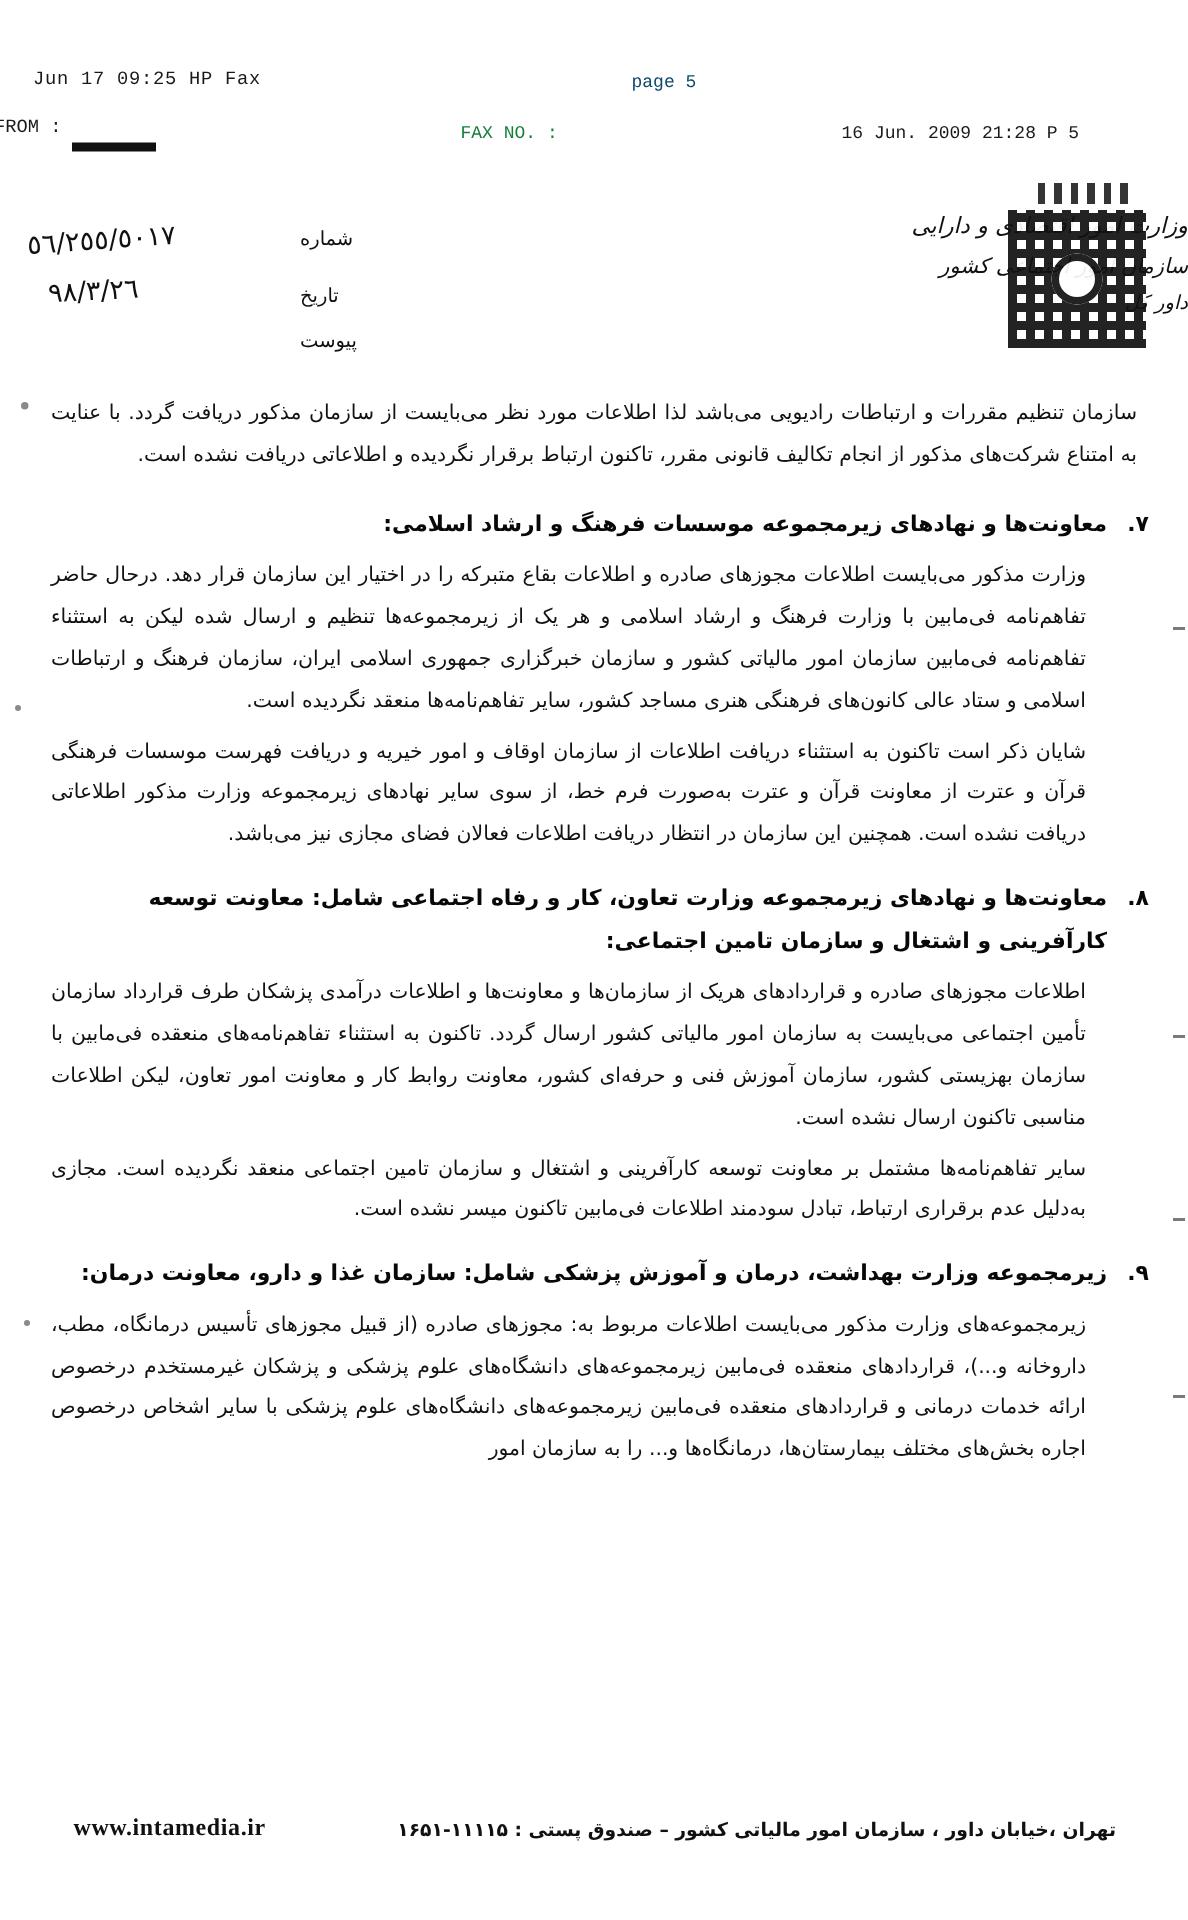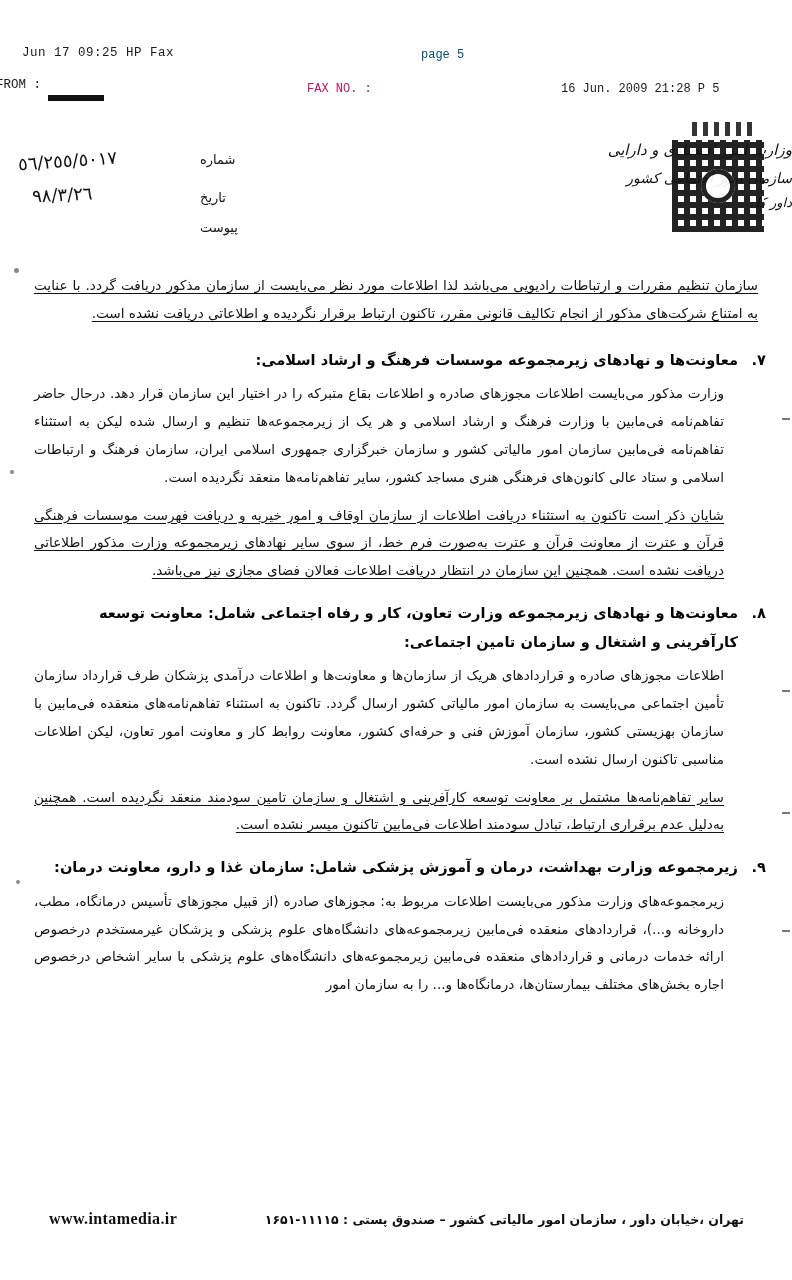--- a/index.html
+++ b/index.html
@@ -49,21 +49,21 @@
     position: absolute;
     left: 48px; top: 95px;
     width: 56px; height: 6px;
     background: #111;
   }
   .fax-no {
     position: absolute;
     left: 307px; top: 82px;
     font-family: "Liberation Mono", monospace;
     font-size: 12px;
-    color: #be185d;
+    color: #15803d;
   }
   .fax-stamp {
     position: absolute;
     left: 561px; top: 82px;
     font-family: "Liberation Mono", monospace;
     font-size: 12px;
     color: #1a1a1a;
   }
 
   
@@ -160,23 +160,21 @@
   p, h3 { margin: 0; }
   .para {
     font-size: 13.6px;
     line-height: 2.05;
     color: #121212;
     margin-bottom: 6px;
     text-align: justify;
   }
   .para.indent { padding-right: 34px; }
   .underline {
-    text-decoration: underline;
     text-underline-offset: 3px;
-    margin-top: 10px;
   }
   .heading {
     font-size: 14.6px;
     font-weight: bold;
     line-height: 1.95;
     color: #080808;
     margin: 14px 0 6px 0;
     text-align: right;
     padding-right: 20px;
     position: relative;
@@ -271,21 +269,21 @@
     <span>معاونت‌ها و نهادهای زیرمجموعه موسسات فرهنگ و ارشاد اسلامی:</span>
   </h3>
   <p class="para indent">وزارت مذکور می‌بایست اطلاعات مجوزهای صادره و اطلاعات بقاع متبرکه را در اختیار این سازمان قرار دهد. درحال حاضر تفاهم‌نامه فی‌مابین با وزارت فرهنگ و ارشاد اسلامی و هر یک از زیرمجموعه‌ها تنظیم و ارسال شده لیکن به استثناء تفاهم‌نامه فی‌مابین سازمان امور مالیاتی کشور و سازمان خبرگزاری جمهوری اسلامی ایران، سازمان فرهنگ و ارتباطات اسلامی و ستاد عالی کانون‌های فرهنگی هنری مساجد کشور، سایر تفاهم‌نامه‌ها منعقد نگردیده است.</p>
   <p class="para indent underline">شایان ذکر است تاکنون به استثناء دریافت اطلاعات از سازمان اوقاف و امور خیریه و دریافت فهرست موسسات فرهنگی قرآن و عترت از معاونت قرآن و عترت به‌صورت فرم خط، از سوی سایر نهادهای زیرمجموعه وزارت مذکور اطلاعاتی دریافت نشده است. همچنین این سازمان در انتظار دریافت اطلاعات فعالان فضای مجازی نیز می‌باشد.</p>
 
   <h3 class="heading">
     <span class="num">۸.</span>
     <span>معاونت‌ها و نهادهای زیرمجموعه وزارت تعاون، کار و رفاه اجتماعی شامل: معاونت توسعه کارآفرینی و اشتغال و سازمان تامین اجتماعی:</span>
   </h3>
   <p class="para indent">اطلاعات مجوزهای صادره و قراردادهای هریک از سازمان‌ها و معاونت‌ها و اطلاعات درآمدی پزشکان طرف قرارداد سازمان تأمین اجتماعی می‌بایست به سازمان امور مالیاتی کشور ارسال گردد. تاکنون به استثناء تفاهم‌نامه‌های منعقده فی‌مابین با سازمان بهزیستی کشور، سازمان آموزش فنی و حرفه‌ای کشور، معاونت روابط کار و معاونت امور تعاون، لیکن اطلاعات مناسبی تاکنون ارسال نشده است.</p>
-  <p class="para indent underline">سایر تفاهم‌نامه‌ها مشتمل بر معاونت توسعه کارآفرینی و اشتغال و سازمان تامین سودمند منعقد نگردیده است. همچنین به‌دلیل عدم برقراری ارتباط، تبادل سودمند اطلاعات فی‌مابین تاکنون میسر نشده است.</p>
+  <p class="para indent underline">سایر تفاهم‌نامه‌ها مشتمل بر معاونت توسعه کارآفرینی و اشتغال و سازمان تامین اجتماعی منعقد نگردیده است. مجازی به‌دلیل عدم برقراری ارتباط، تبادل سودمند اطلاعات فی‌مابین تاکنون میسر نشده است.</p>
 
   <h3 class="heading">
     <span class="num">۹.</span>
     <span>زیرمجموعه وزارت بهداشت، درمان و آموزش پزشکی شامل: سازمان غذا و دارو، معاونت درمان:</span>
   </h3>
   <p class="para indent">زیرمجموعه‌های وزارت مذکور می‌بایست اطلاعات مربوط به: مجوزهای صادره (از قبیل مجوزهای تأسیس درمانگاه، مطب، داروخانه و...)، قراردادهای منعقده فی‌مابین زیرمجموعه‌های دانشگاه‌های علوم پزشکی و پزشکان غیرمستخدم درخصوص ارائه خدمات درمانی و قراردادهای منعقده فی‌مابین زیرمجموعه‌های دانشگاه‌های علوم پزشکی با سایر اشخاص درخصوص اجاره بخش‌های مختلف بیمارستان‌ها، درمانگاه‌ها و... را به سازمان امور</p>
 </div>
 
 <div class="footer">
   <div class="footer-site">www.intamedia.ir</div>

